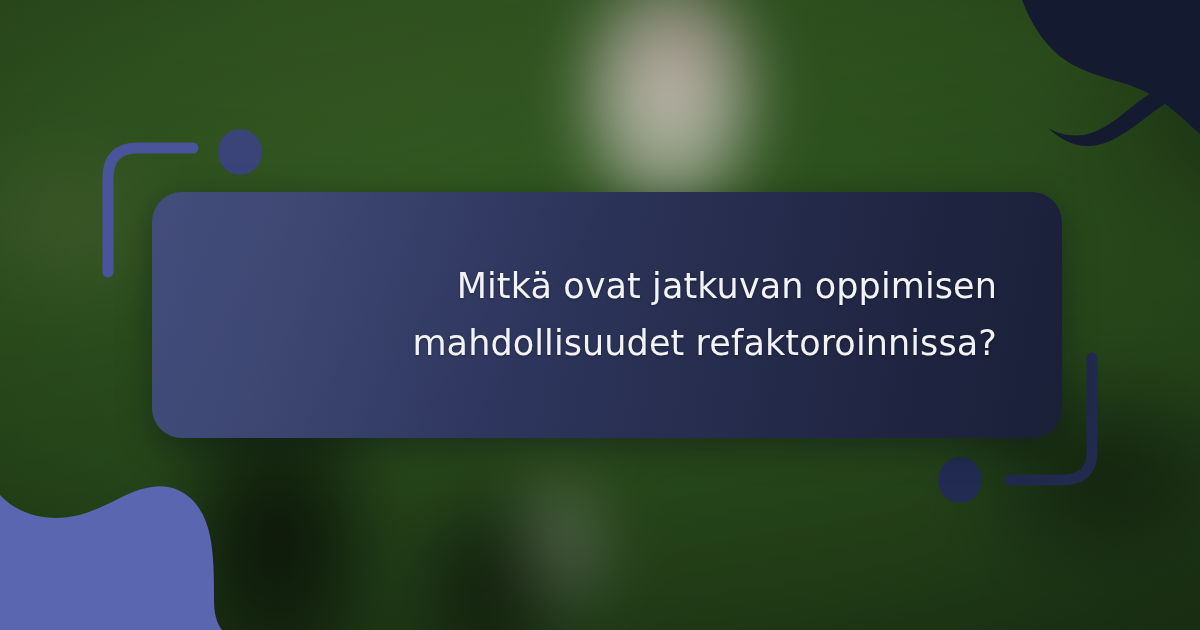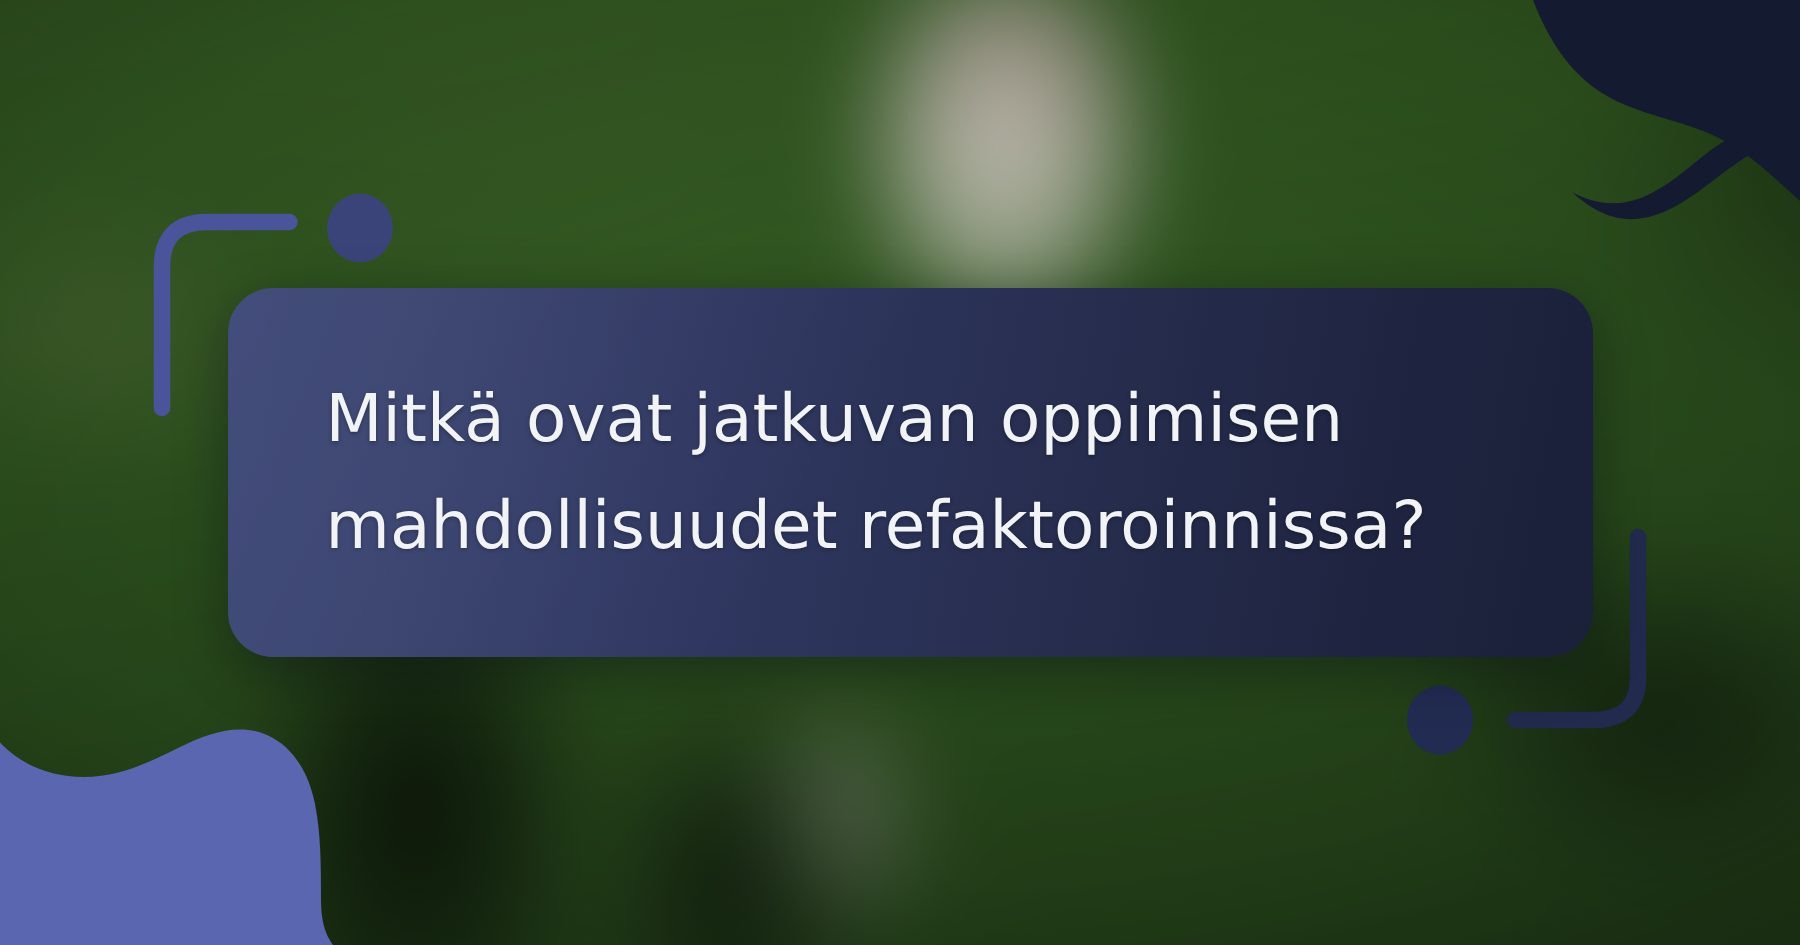--- a/index.html
+++ b/index.html
@@ -88,23 +88,23 @@
     inset: 0;
     border-radius: 30px;
     background: linear-gradient(120deg, rgba(255,255,255,0.045) 0%, rgba(255,255,255,0) 46%);
     pointer-events: none;
   }
 
   .quote-text {
     position: relative;
     z-index: 2;
     width: 780px;
-    text-align: left;
+    text-align: right;
     color: #f2f3f7;
-    font-size: 44px;
+    font-size: 35px;
     font-weight: 400;
     line-height: 1.62;
     letter-spacing: 0.1px;
     text-shadow: 0 1px 3px rgba(0,0,0,0.3);
     font-family: "DejaVu Sans", "Liberation Sans", sans-serif;
   }
 </style>
 </head>
 <body>
 

